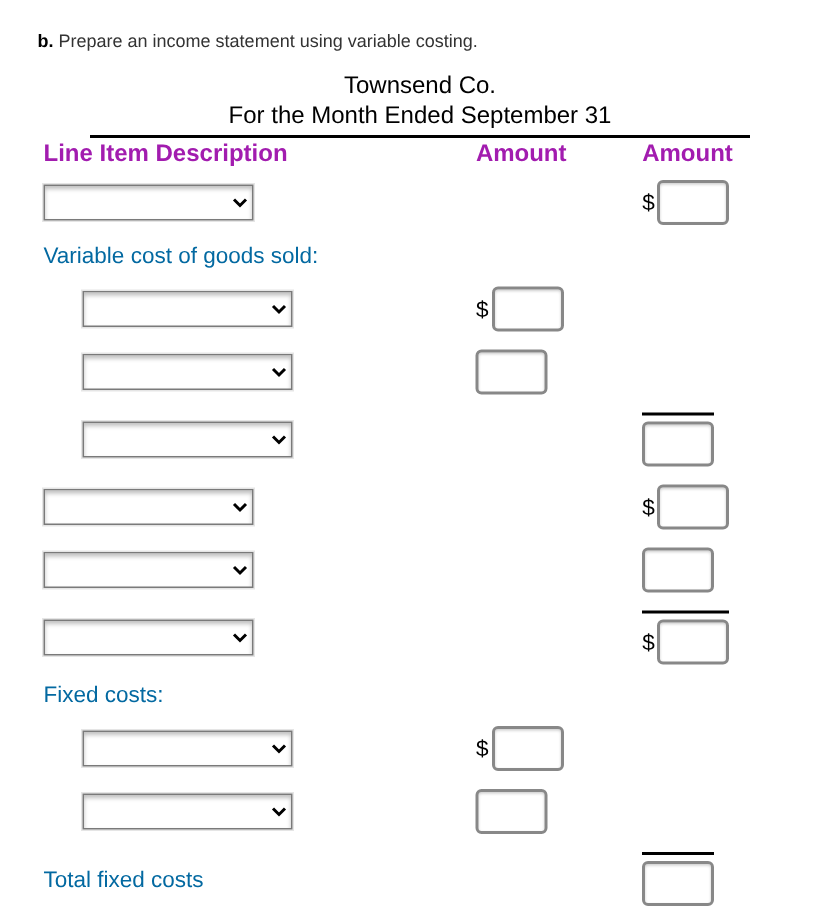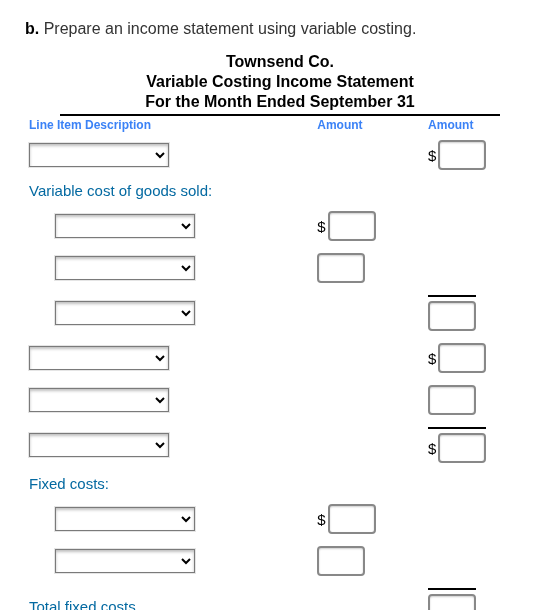--- a/index.html
+++ b/index.html
@@ -5,37 +5,37 @@
   * { box-sizing: border-box; }
   body {
     margin: 0;
     padding: 20px 25px;
     font-family: Verdana, Geneva, sans-serif;
     font-size: 15px;
     color: #333;
     width: 560px;
     background: #fff;
   }
-  .prompt { margin-bottom: 14px; font-size: 16px; }
+  .prompt { margin-bottom: 14px; font-size: 12px; }
   .prompt b { color: #000; }
   .headerblock {
     text-align: center;
-    font-weight: bold;
+    font-weight: normal;
     color: #000;
     font-size: 16px;
     line-height: 1.25;
     border-bottom: 2px solid #000;
     margin: 0 35px;
     padding-bottom: 2px;
   }
   table { border-collapse: collapse; width: 100%; }
   th {
     font-weight: bold;
-    color: #3b82f6;
-    font-size: 12px;
+    color: #a21caf;
+    font-size: 16px;
     text-align: left;
     padding: 2px 4px;
   }
   th.colamt { text-align: left; }
   td { padding: 6px 4px; vertical-align: middle; }
   td.label { color: #0369a1; }
   .indent { padding-left: 30px; }
   .sel {
     width: 140px;
     height: 24px;
@@ -69,21 +69,20 @@
 </head>
 <body>
 
 <div class="prompt">
   <b>b.</b>
   <span>Prepare an income statement using variable costing.</span>
 </div>
 
 <div class="headerblock">
   <div>Townsend Co.</div>
-  <div>Variable Costing Income Statement</div>
   <div>For the Month Ended September 31</div>
 </div>
 
 <table>
   <colgroup>
       <col class="col1">
       <col class="col2">
       <col class="col3">
     </colgroup>
   <tbody>

